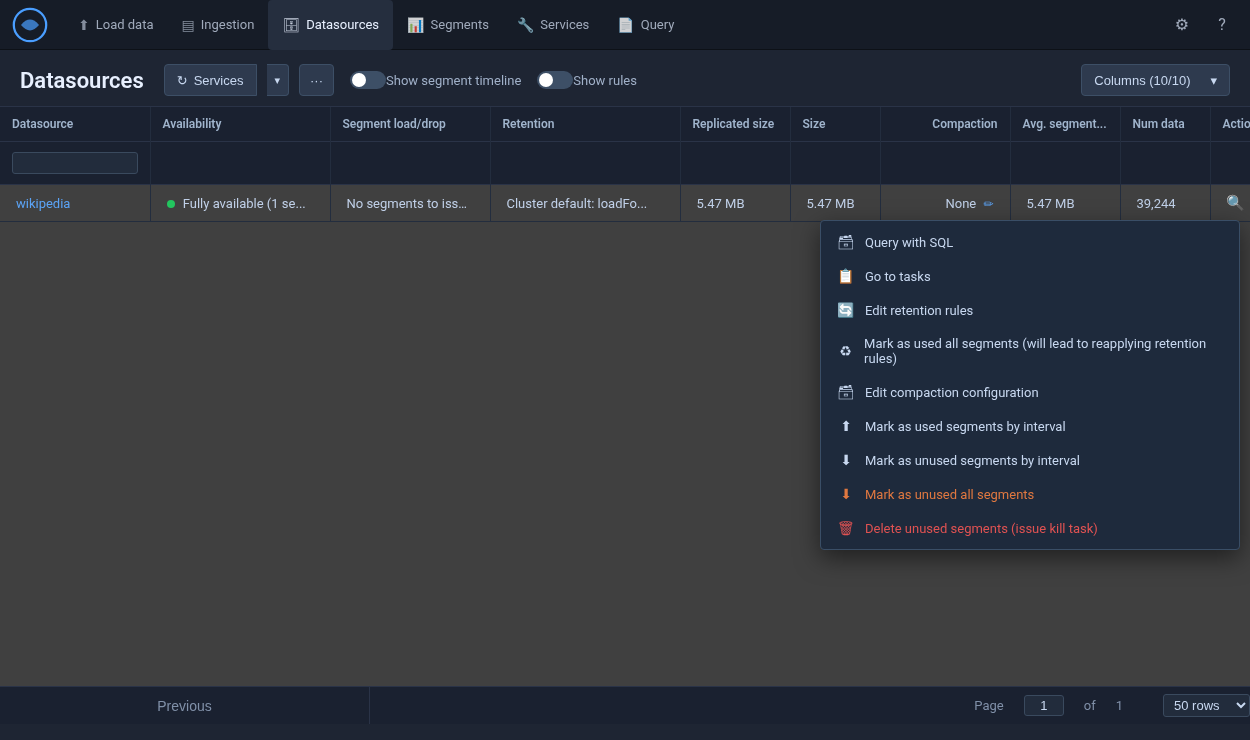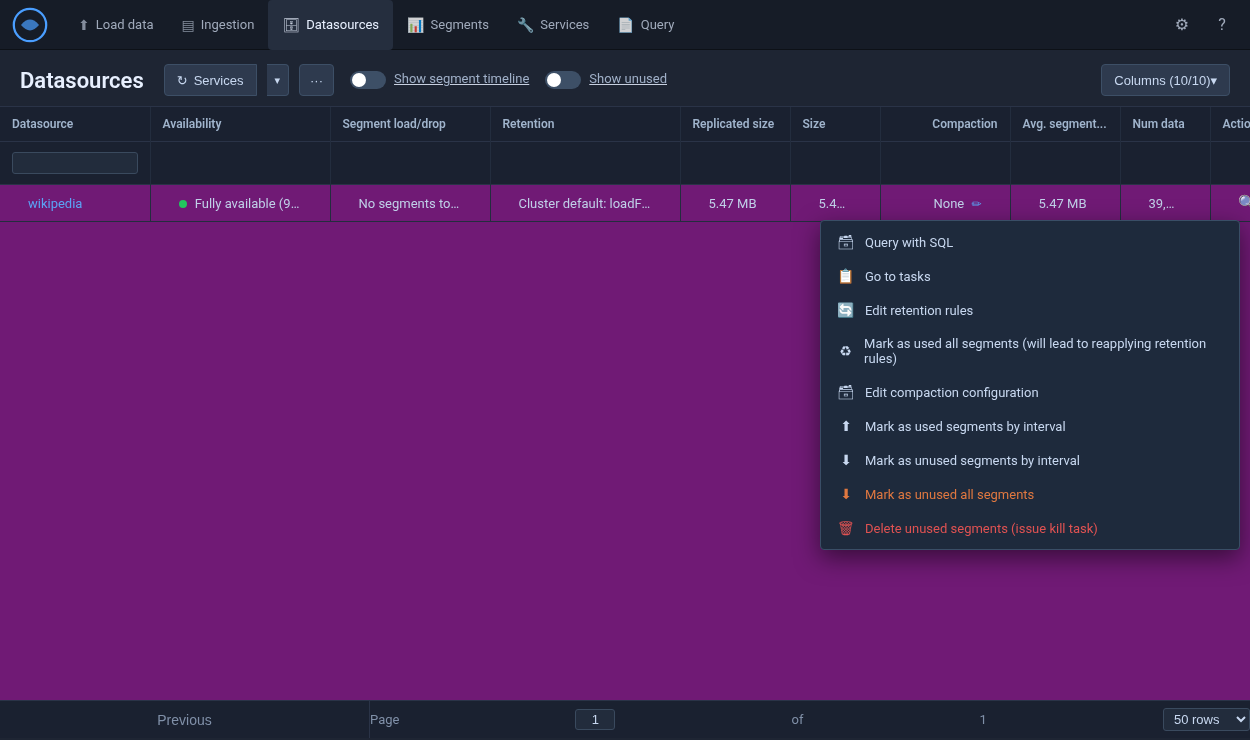--- a/index.html
+++ b/index.html
@@ -108,23 +108,22 @@
       color: #c8d8f0;
       border-radius: 4px;
       padding: 5px 10px;
       cursor: pointer;
       font-size: 13px;
       height: 32px;
       display: flex; align-items: center;
     }
     .toggle-group {
       display: flex;
-      gap: 8px;
+      align-items: center;
       margin-left: 6px;
-      text-decoration: underline;
     }
     .toggle {
       width: 36px; height: 18px;
       background: #3d4f66;
       border-radius: 9px;
       position: relative;
       cursor: pointer;
     }
     .toggle::after {
       content: '';
@@ -139,26 +138,26 @@
     .spacer { flex: 1; }
     .btn-columns {
       background: #2e3a4e;
       border: 1px solid #3d4f66;
       color: #c8d8f0;
       border-radius: 4px;
       padding: 14px 12px;
       cursor: pointer;
       font-size: 13px;
       height: 32px;
-      display: flex; align-items: center; gap: 0;
+      display: flex; align-items: center; gap: 20px;
     }
 
     
     .table-container {
-      background: #701a75;
+      background: #404040;
       overflow-x: auto;
       flex: 1;
     }
     table {
       width: 100%;
       border-collapse: collapse;
       table-layout: fixed;
     }
     thead tr {
       background: #1a2130;
@@ -184,21 +183,21 @@
       border-radius: 3px;
       color: #c8d8f0;
       padding: 3px 6px;
       font-size: 12px;
       outline: none;
     }
     tbody tr {
       border-bottom: 1px solid #232d3e;
     }
     tbody td {
-      padding: 9px 28px;
+      padding: 9px 16px;
       color: #c0d0e8;
       font-size: 13px;
       white-space: nowrap;
       overflow: hidden;
       text-overflow: ellipsis;
       border-right: 1px solid #232d3e;
     }
     tbody td:last-child { border-right: none; }
     .ds-link {
       color: #5ba3f5;
@@ -261,21 +260,21 @@
       color: #c8d8f0;
       font-size: 13px;
     }
     .menu-item.danger { color: #e05252; }
     .menu-item.danger-light { color: #e07840; }
     .menu-icon { font-size: 14px; width: 18px; text-align: center; }
 
     
     .footer {
       position: fixed;
-      bottom: 2px; left: 0; right: 0;
+      bottom: 16px; left: 0; right: 0;
       height: 38px;
       background: #1a2130;
       border-top: 1px solid #2a3347;
       display: flex;
       align-items: stretch;
     }
     .footer-btn {
       flex: 0 0 370px;
       display: flex;
       align-items: center;
@@ -285,22 +284,22 @@
       font-size: 14px;
       border: none;
       background: transparent;
     }
     .footer-prev { border-right: 1px solid #2a3347; }
     .footer-next { border-left: 1px solid #2a3347; margin-left: auto; }
     .footer-center {
       flex: 1;
       display: flex;
       align-items: center;
-      justify-content: space-between;
-      gap: 8px;
+      justify-content: flex-end;
+      gap: 20px;
       color: #8090a8;
       font-size: 13px;
     }
     .page-input {
       width: 40px;
       text-align: center;
       background: #222c3c;
       border: 1px solid #3a4a5e;
       border-radius: 3px;
       color: #c8d8f0;
@@ -308,20 +307,21 @@
       font-size: 13px;
     }
     .rows-select {
       background: #222c3c;
       border: 1px solid #3a4a5e;
       border-radius: 3px;
       color: #c8d8f0;
       padding: 2px 6px;
       font-size: 13px;
       cursor: pointer;
+      margin-left: 20px;
     }
     .main-content {
       display: flex;
       flex-direction: column;
       height: calc(740px - 50px - 38px);
     }
   </style>
 </head>
 <body>
 
@@ -385,21 +385,21 @@
       <span>···</span>
     </button>
 
     <div class="toggle-group">
       <div class="toggle"></div>
       <span class="toggle-label">Show segment timeline</span>
     </div>
 
     <div class="toggle-group">
       <div class="toggle"></div>
-      <span class="toggle-label">Show unused</span>
+      <span class="toggle-label">Show rules</span>
     </div>
 
     <div class="spacer"></div>
 
     <button class="btn-columns">
       <span>Columns (10/10)</span>
       <span>▾</span>
     </button>
   </div>
 
@@ -453,21 +453,21 @@
           <th class="col-actions"></th>
         </tr>
       </thead>
       <tbody>
         <tr>
           <td class="col-datasource">
             <a class="ds-link">wikipedia</a>
           </td>
           <td class="col-availability">
             <span class="avail-dot"></span>
-            <span>Fully available (9 se...</span>
+            <span>Fully available (1 se...</span>
           </td>
           <td class="col-segloadrop">No segments to issue/d...</td>
           <td class="col-retention">Cluster default: loadFo...</td>
           <td class="col-repsize">5.47 MB</td>
           <td class="col-size">5.47 MB</td>
           <td class="col-compaction">
             <span>None</span>
             <span class="edit-pencil">✏</span>
           </td>
           <td class="col-avgseg">5.47 MB</td>

